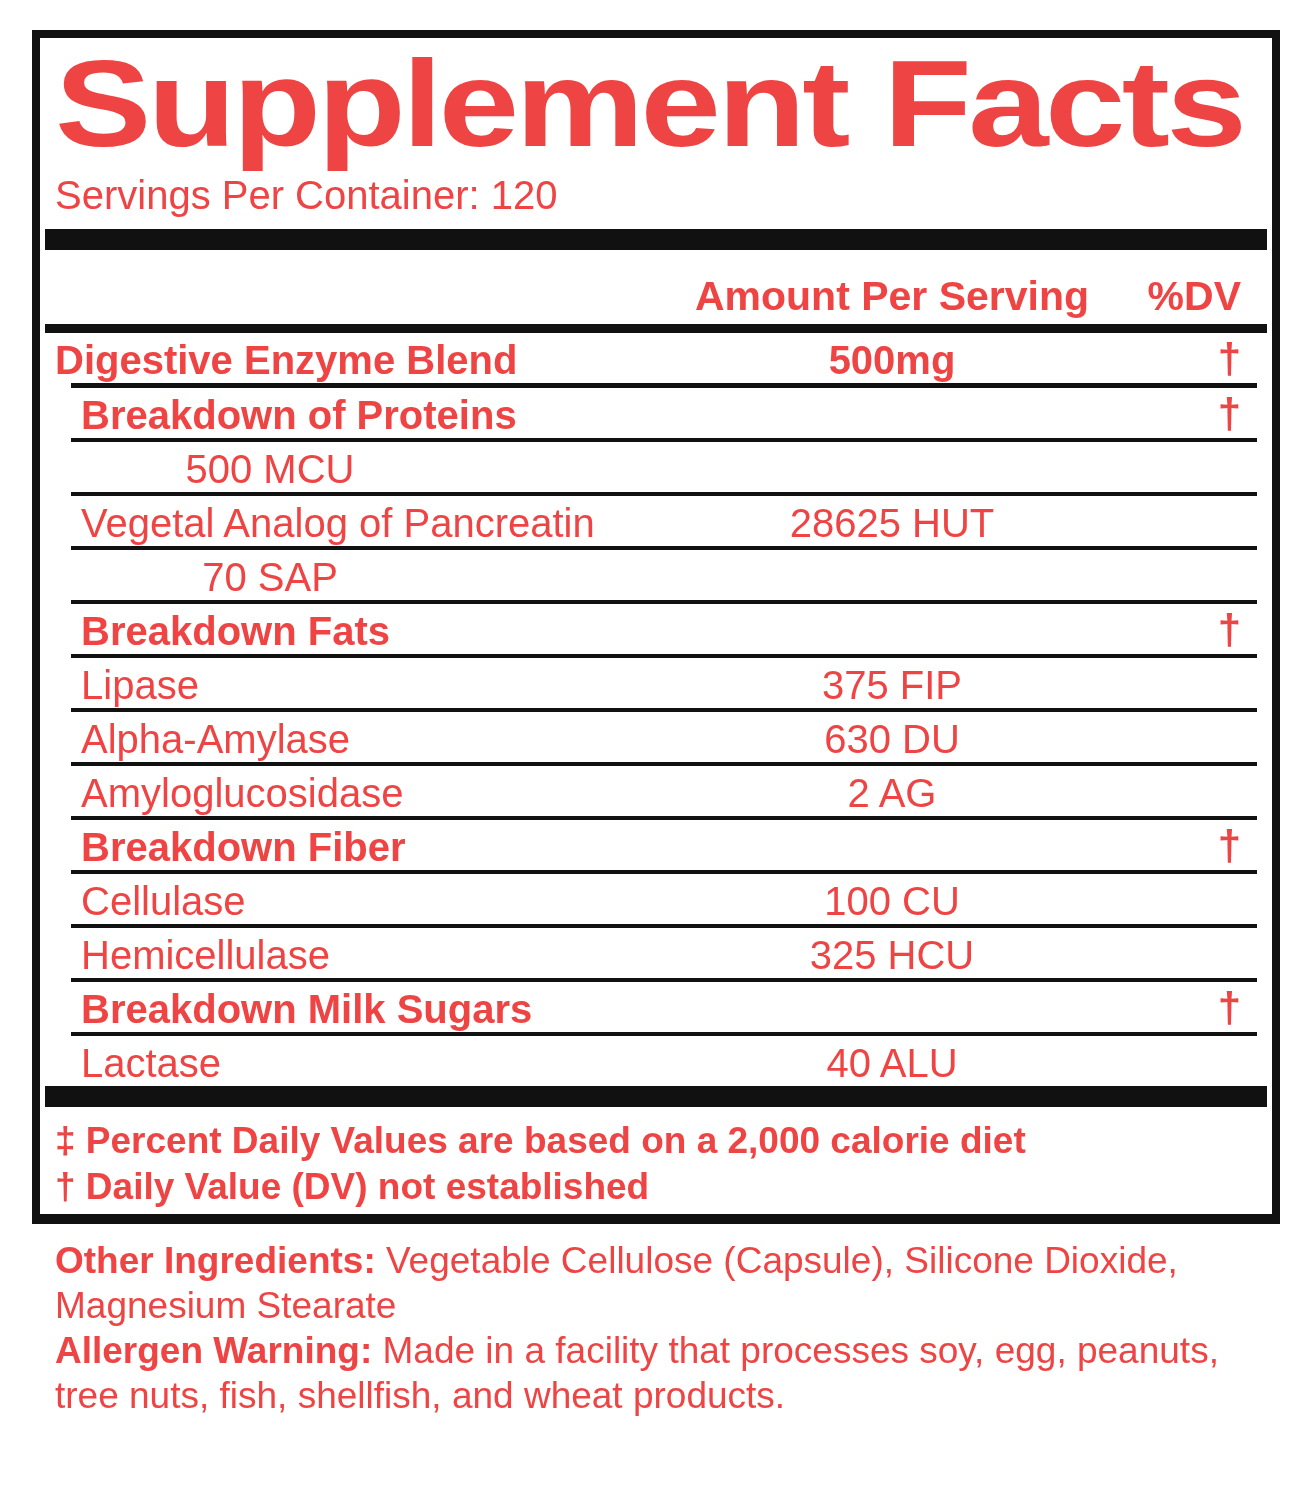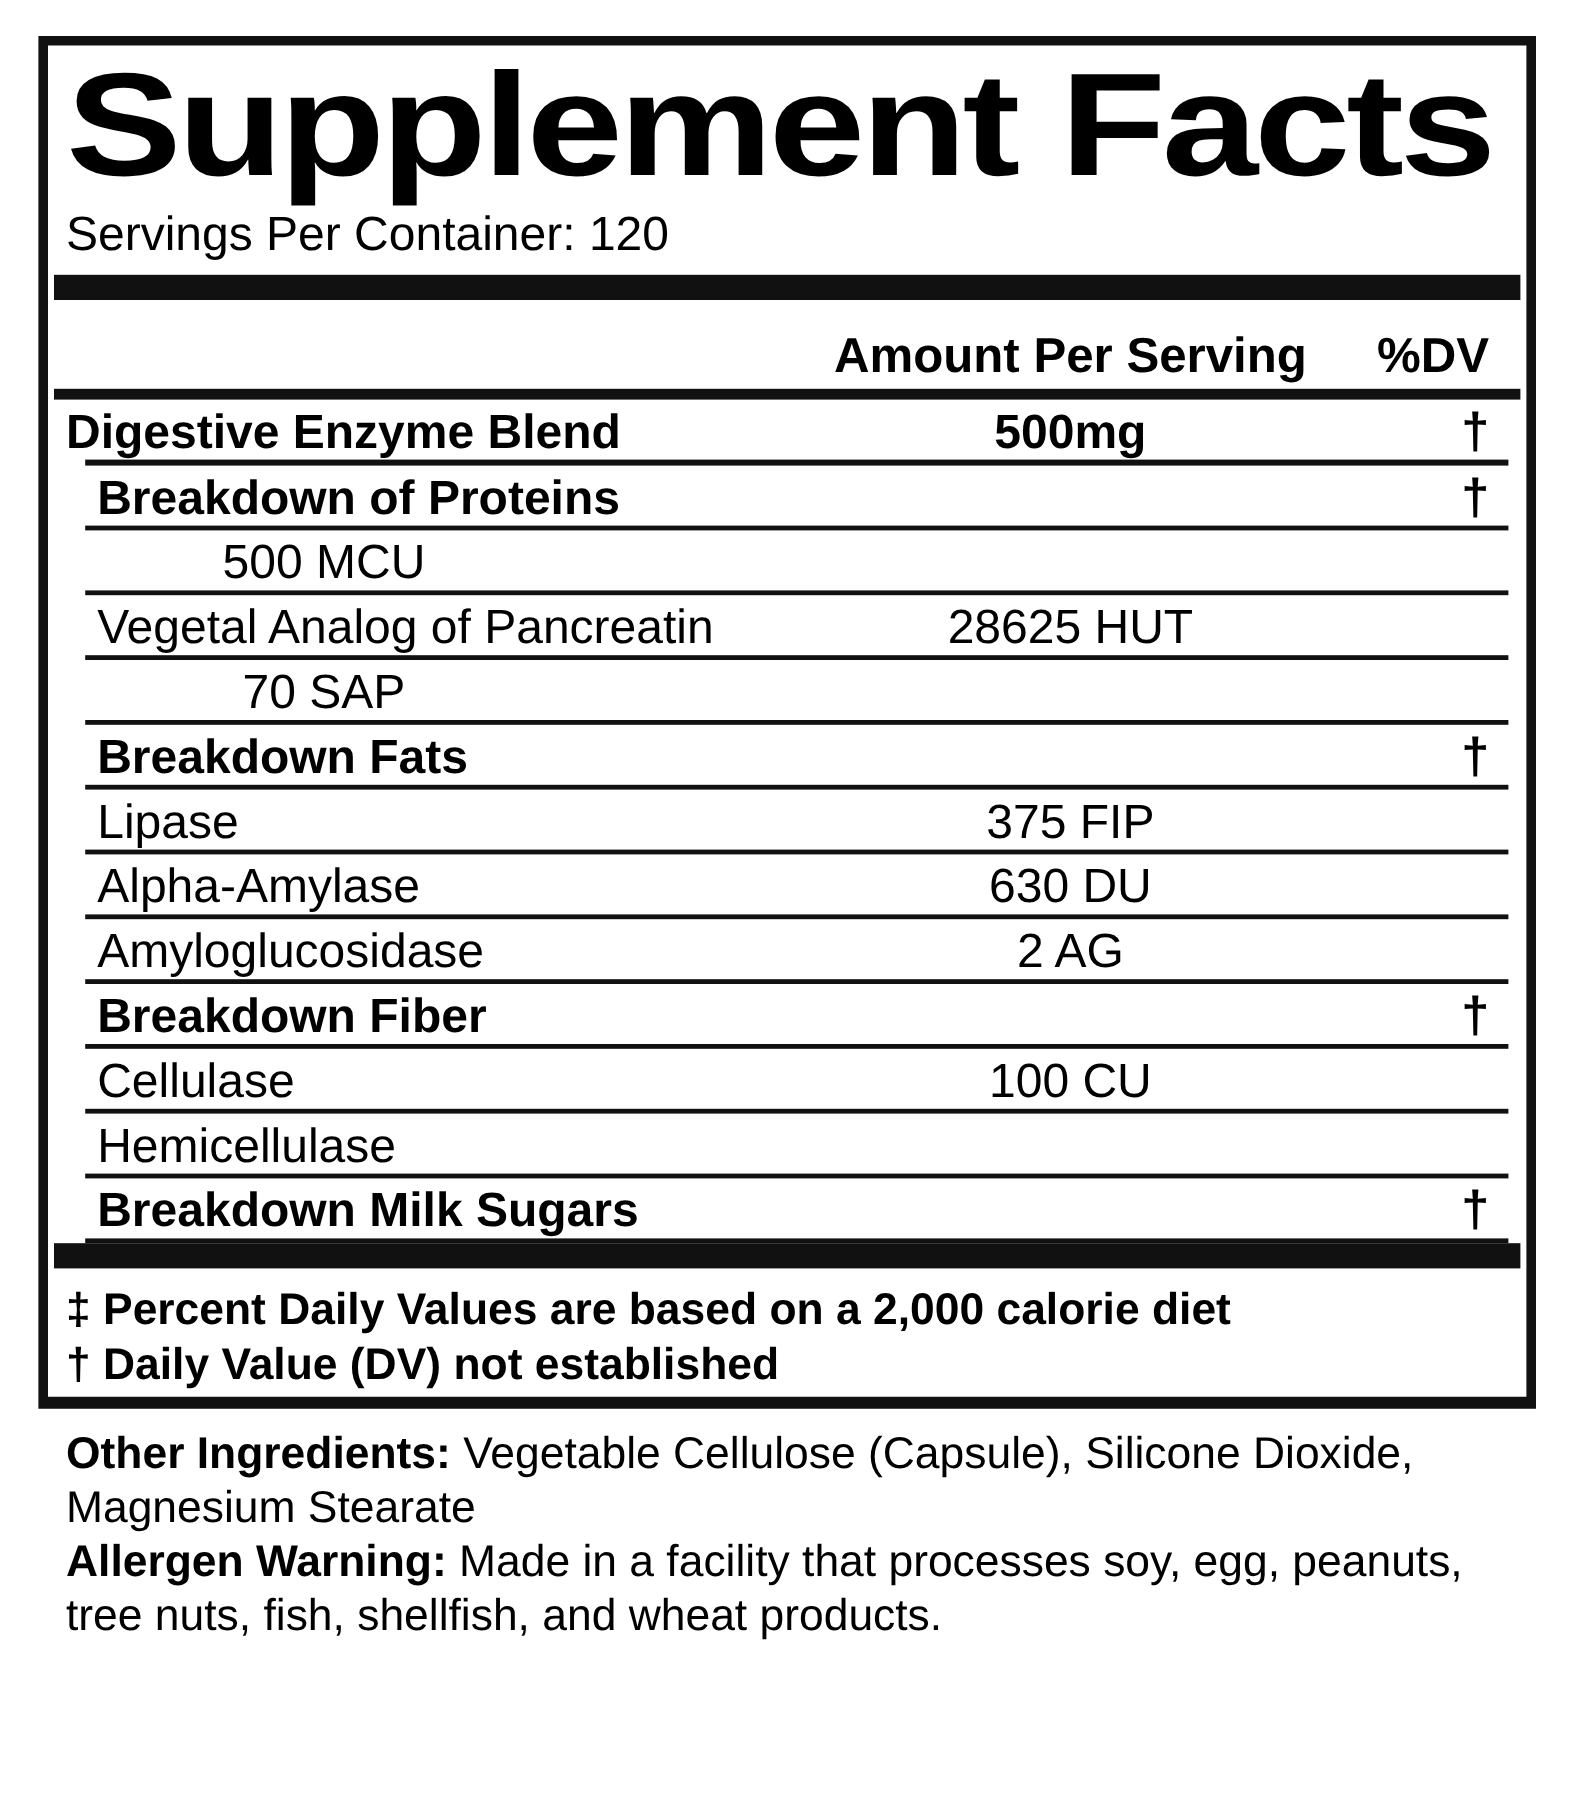--- a/index.html
+++ b/index.html
@@ -1,18 +1,18 @@
 <!DOCTYPE html>
 <html><head>
 <meta charset="utf-8">
 <style>
   html,body{margin:0;padding:0;background:#fff;}
   .page{
     width:1312px;height:1500px;background:#fff;overflow:hidden;
-    font-family:"Liberation Sans",sans-serif;color:#000000;position:relative;
+    font-family:"Liberation Sans",sans-serif;color:#ef4444;position:relative;
   }
   .label-box{
     margin:30px 32px 0 32px;
     border:8px solid #111;border-bottom-width:10px;
     padding:4px 15px 0 15px;
     background:#fff;
   }
   .title{
     font-size:122px;font-weight:bold;line-height:120px;letter-spacing:-3px;
     white-space:nowrap;transform:scaleX(1.185);transform-origin:0 50%;
@@ -133,31 +133,37 @@
 
     <div class="row indent">
       <div class="col-name">Cellulase</div>
       <div class="col-amt">100 CU</div>
       <div class="col-dv"></div>
     </div>
     <div class="sep"></div>
 
     <div class="row indent">
       <div class="col-name">Hemicellulase</div>
+      <div class="col-amt">325 HCU</div>
       <div class="col-dv"></div>
     </div>
     <div class="sep"></div>
 
     <div class="row bold indent">
       <div class="col-name">Breakdown Milk Sugars</div>
       <div class="col-amt"></div>
       <div class="col-dv">†</div>
     </div>
     <div class="sep"></div>
 
+    <div class="row indent">
+      <div class="col-name">Lactase</div>
+      <div class="col-amt">40 ALU</div>
+      <div class="col-dv"></div>
+    </div>
 
     <div class="bar"></div>
 
     <div class="footnotes">
       <div>‡ Percent Daily Values are based on a 2,000 calorie diet</div>
       <div>† Daily Value (DV) not established</div>
     </div>
 
   </div>
 

